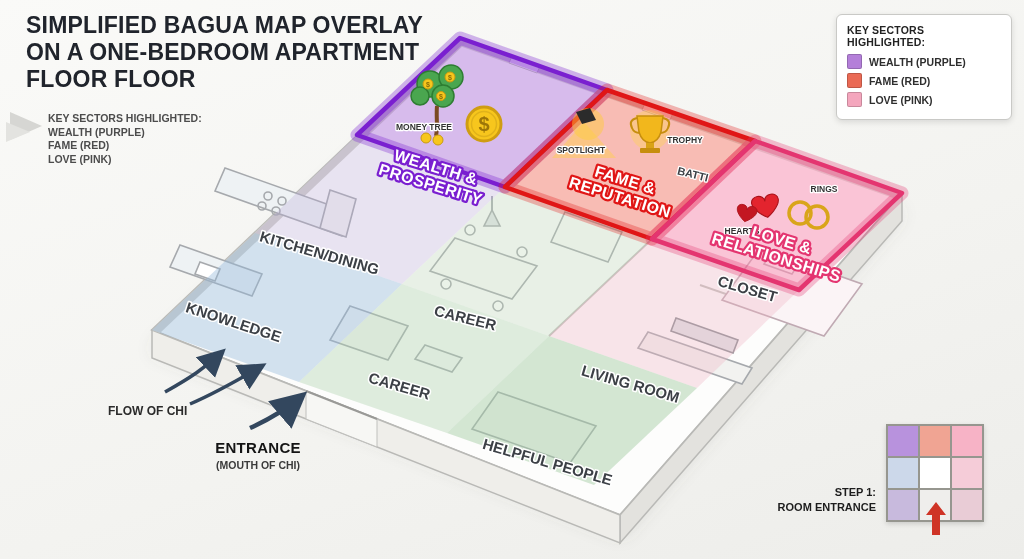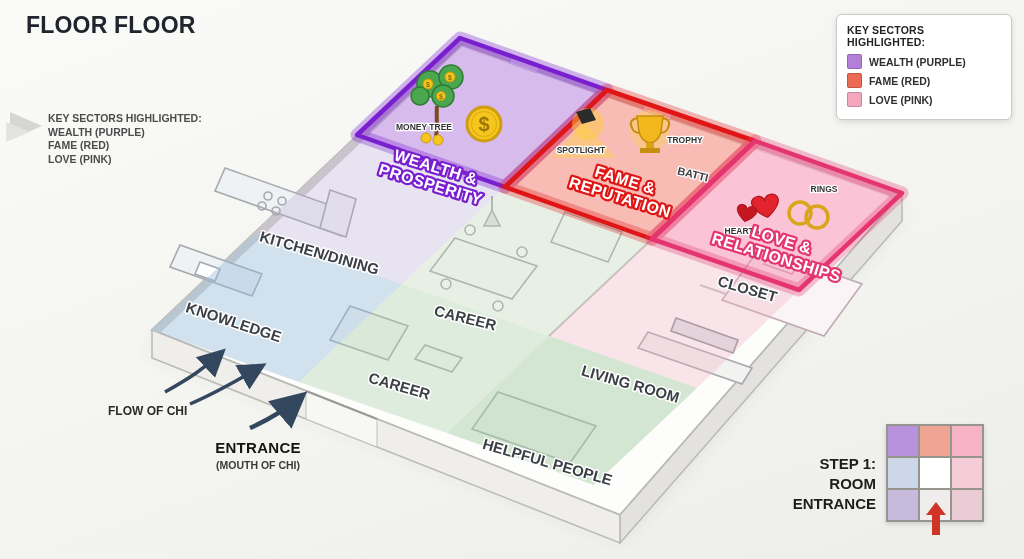--- a/index.html
+++ b/index.html
@@ -17,21 +17,21 @@
   .gray-arrow{left:10px;top:112px;width:0;height:0;border-top:14px solid transparent;border-bottom:14px solid transparent;border-left:32px solid #d6d6d3;}
   .gray-arrow2{left:6px;top:122px;width:0;height:0;border-top:10px solid transparent;border-bottom:10px solid transparent;border-left:24px solid #e3e3e0;}
   
   .legend-box{left:836px;top:14px;width:176px;background:#ffffff;border:1px solid #c9c9c6;border-radius:6px;
     box-shadow:0 2px 6px rgba(0,0,0,.12);padding:9px 10px 8px 10px;box-sizing:border-box;}
   .legend-box h4{margin:0 0 6px 0;font-size:10.5px;color:#222;letter-spacing:.2px;}
   .legend-row{display:flex;align-items:center;gap:7px;margin:4px 0;}
   .swatch{width:13px;height:13px;border-radius:2px;border:1px solid rgba(0,0,0,.18);flex:0 0 auto;}
   .legend-row span{font-size:10.5px;font-weight:bold;color:#2e2e2e;}
   
-  .step-text{left:758px;top:454px;width:118px;text-align:right;color:#1d1d1d;font-size:15px;font-weight:bold;line-height:1.32;}
+  .step-text{left:758px;top:485px;width:118px;text-align:right;color:#1d1d1d;font-size:11px;font-weight:bold;line-height:1.32;}
   .mini-grid{left:886px;top:424px;width:98px;height:98px;display:grid;grid-template-columns:repeat(3,1fr);grid-template-rows:repeat(3,1fr);
     gap:2px;background:#96968f;border:2px solid #96968f;box-sizing:border-box;box-shadow:0 2px 5px rgba(0,0,0,.15);}
   .mini-cell{width:100%;height:100%;}
   .grid-arrow{left:926px;top:502px;}
   
   svg text{font-family:"Liberation Sans",sans-serif;}
   .lbl{font-size:15px;font-weight:bold;fill:#3c4046;stroke:#ffffff;stroke-width:3px;paint-order:stroke;stroke-linejoin:round;text-anchor:middle;}
   .lbl-sm{font-size:11px;font-weight:bold;fill:#3c4046;stroke:#ffffff;stroke-width:2.5px;paint-order:stroke;stroke-linejoin:round;text-anchor:middle;}
   .slbl{font-size:16px;font-weight:bold;fill:#ffffff;paint-order:stroke;stroke-linejoin:round;text-anchor:middle;letter-spacing:.4px;}
   .tiny{font-size:8.5px;font-weight:bold;fill:#333333;stroke:#ffffff;stroke-width:2.5px;paint-order:stroke;stroke-linejoin:round;text-anchor:middle;}
@@ -198,20 +198,22 @@
       <path d="M165,392 C190,378 205,368 222,352" stroke-width="3.5" marker-end="url(#ah)"></path>
       <path d="M190,404 C218,392 238,380 262,366" stroke-width="3.5" marker-end="url(#ah)"></path>
       <path d="M250,428 C272,418 288,408 302,396" stroke-width="4.5" marker-end="url(#ah)"></path>
     </g>
     <text class="flowlbl" x="108" y="415">FLOW OF CHI</text>
     <text class="entr" x="258" y="453">ENTRANCE</text>
     <text class="entrsub" x="258" y="469">(MOUTH OF CHI)</text>
   </svg>
 
   <div class="abs title">
+    <div>SIMPLIFIED BAGUA MAP OVERLAY</div>
+    <div>ON A ONE-BEDROOM APARTMENT</div>
     <div>FLOOR FLOOR</div>
   </div>
 
   <div class="abs gray-arrow"></div>
   <div class="abs gray-arrow2"></div>
   <div class="abs left-legend">
     <div>KEY SECTORS HIGHLIGHTED:</div>
     <div class="itm">WEALTH (PURPLE)</div>
     <div class="itm">FAME (RED)</div>
     <div class="itm">LOVE (PINK)</div>

